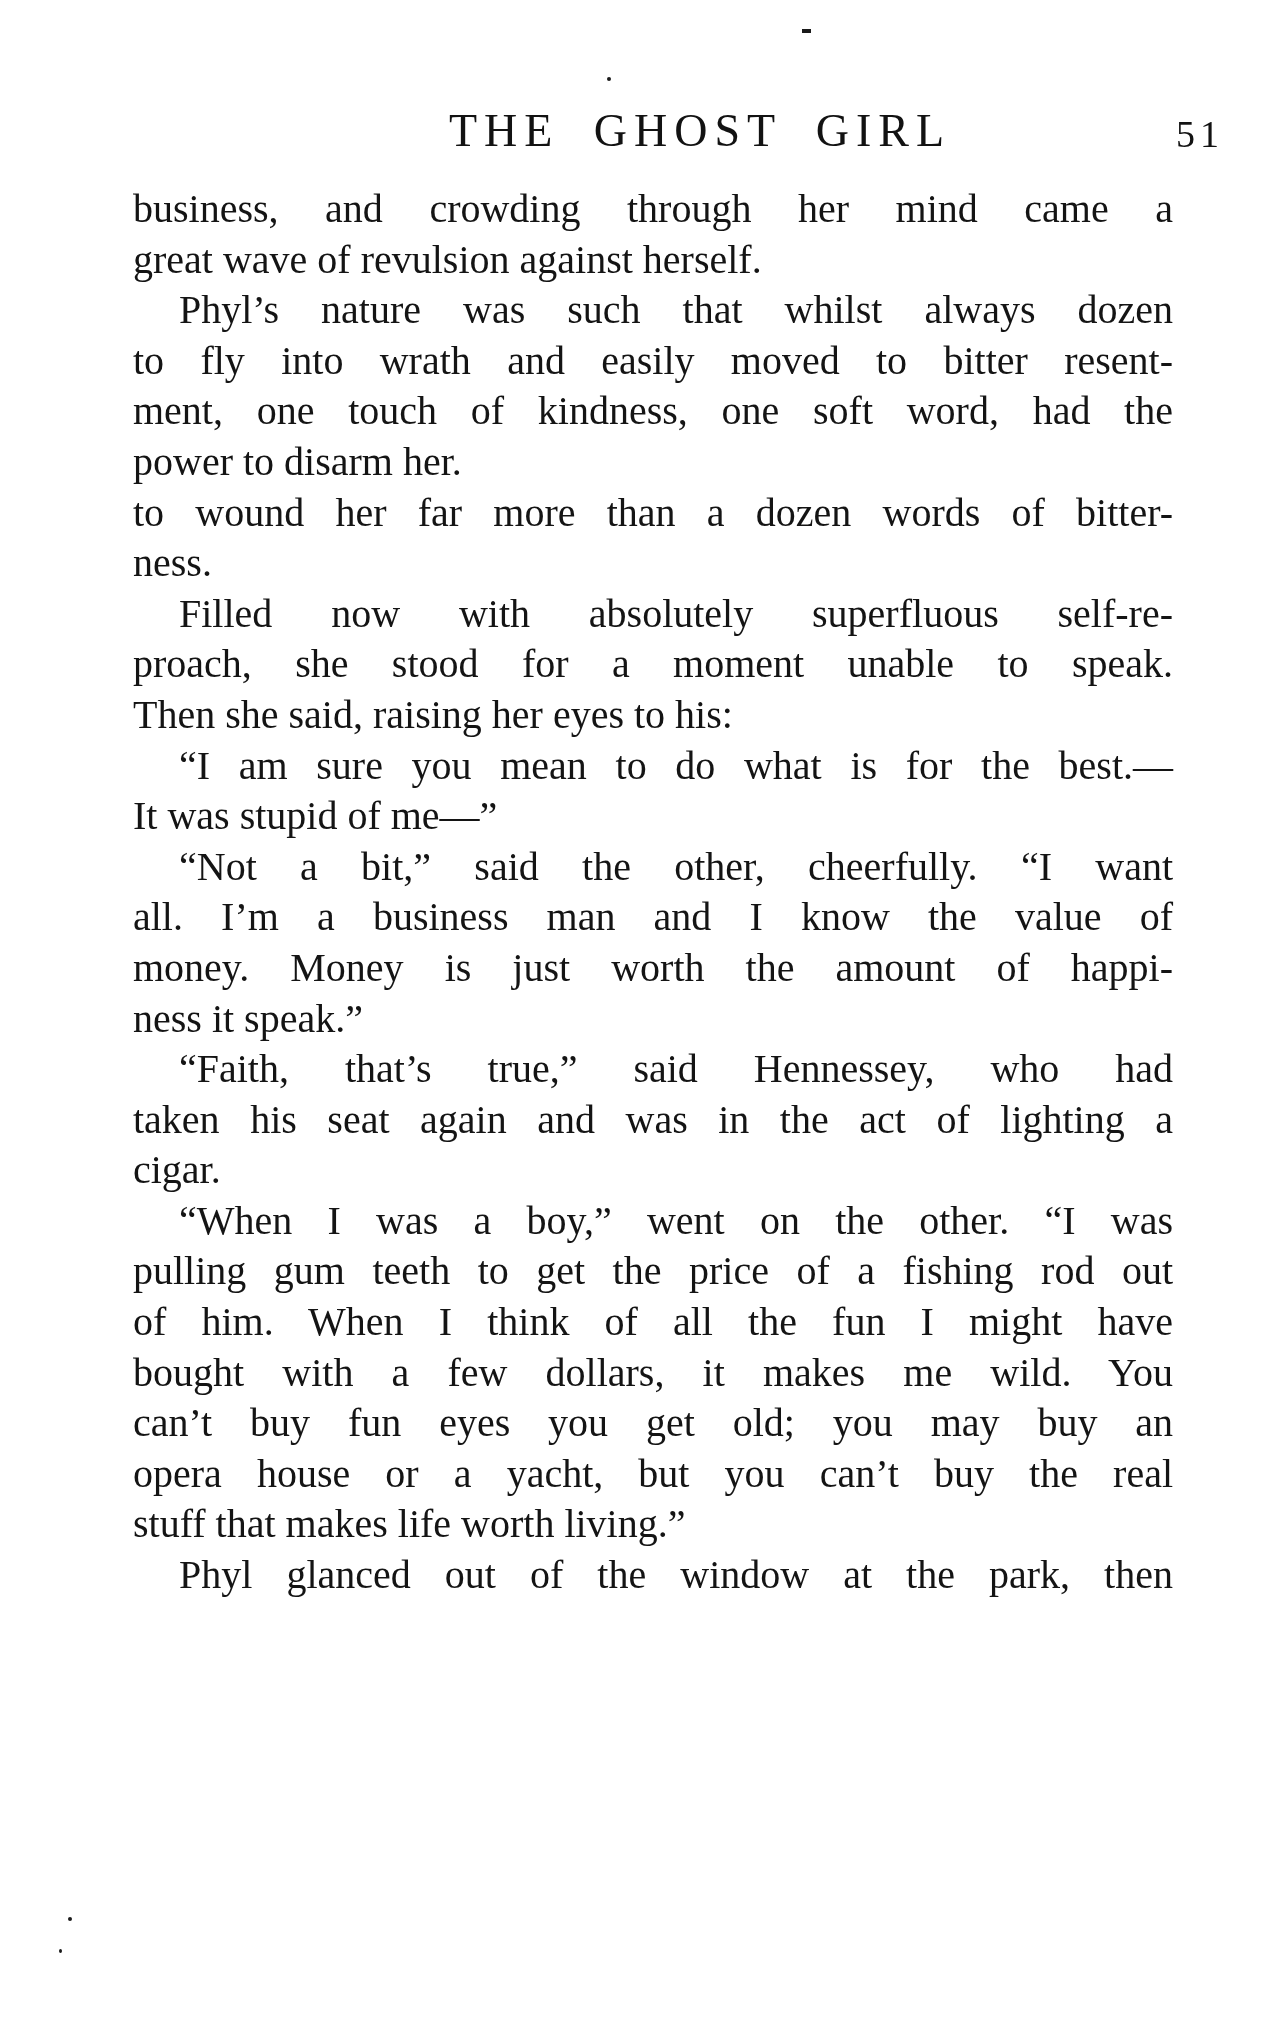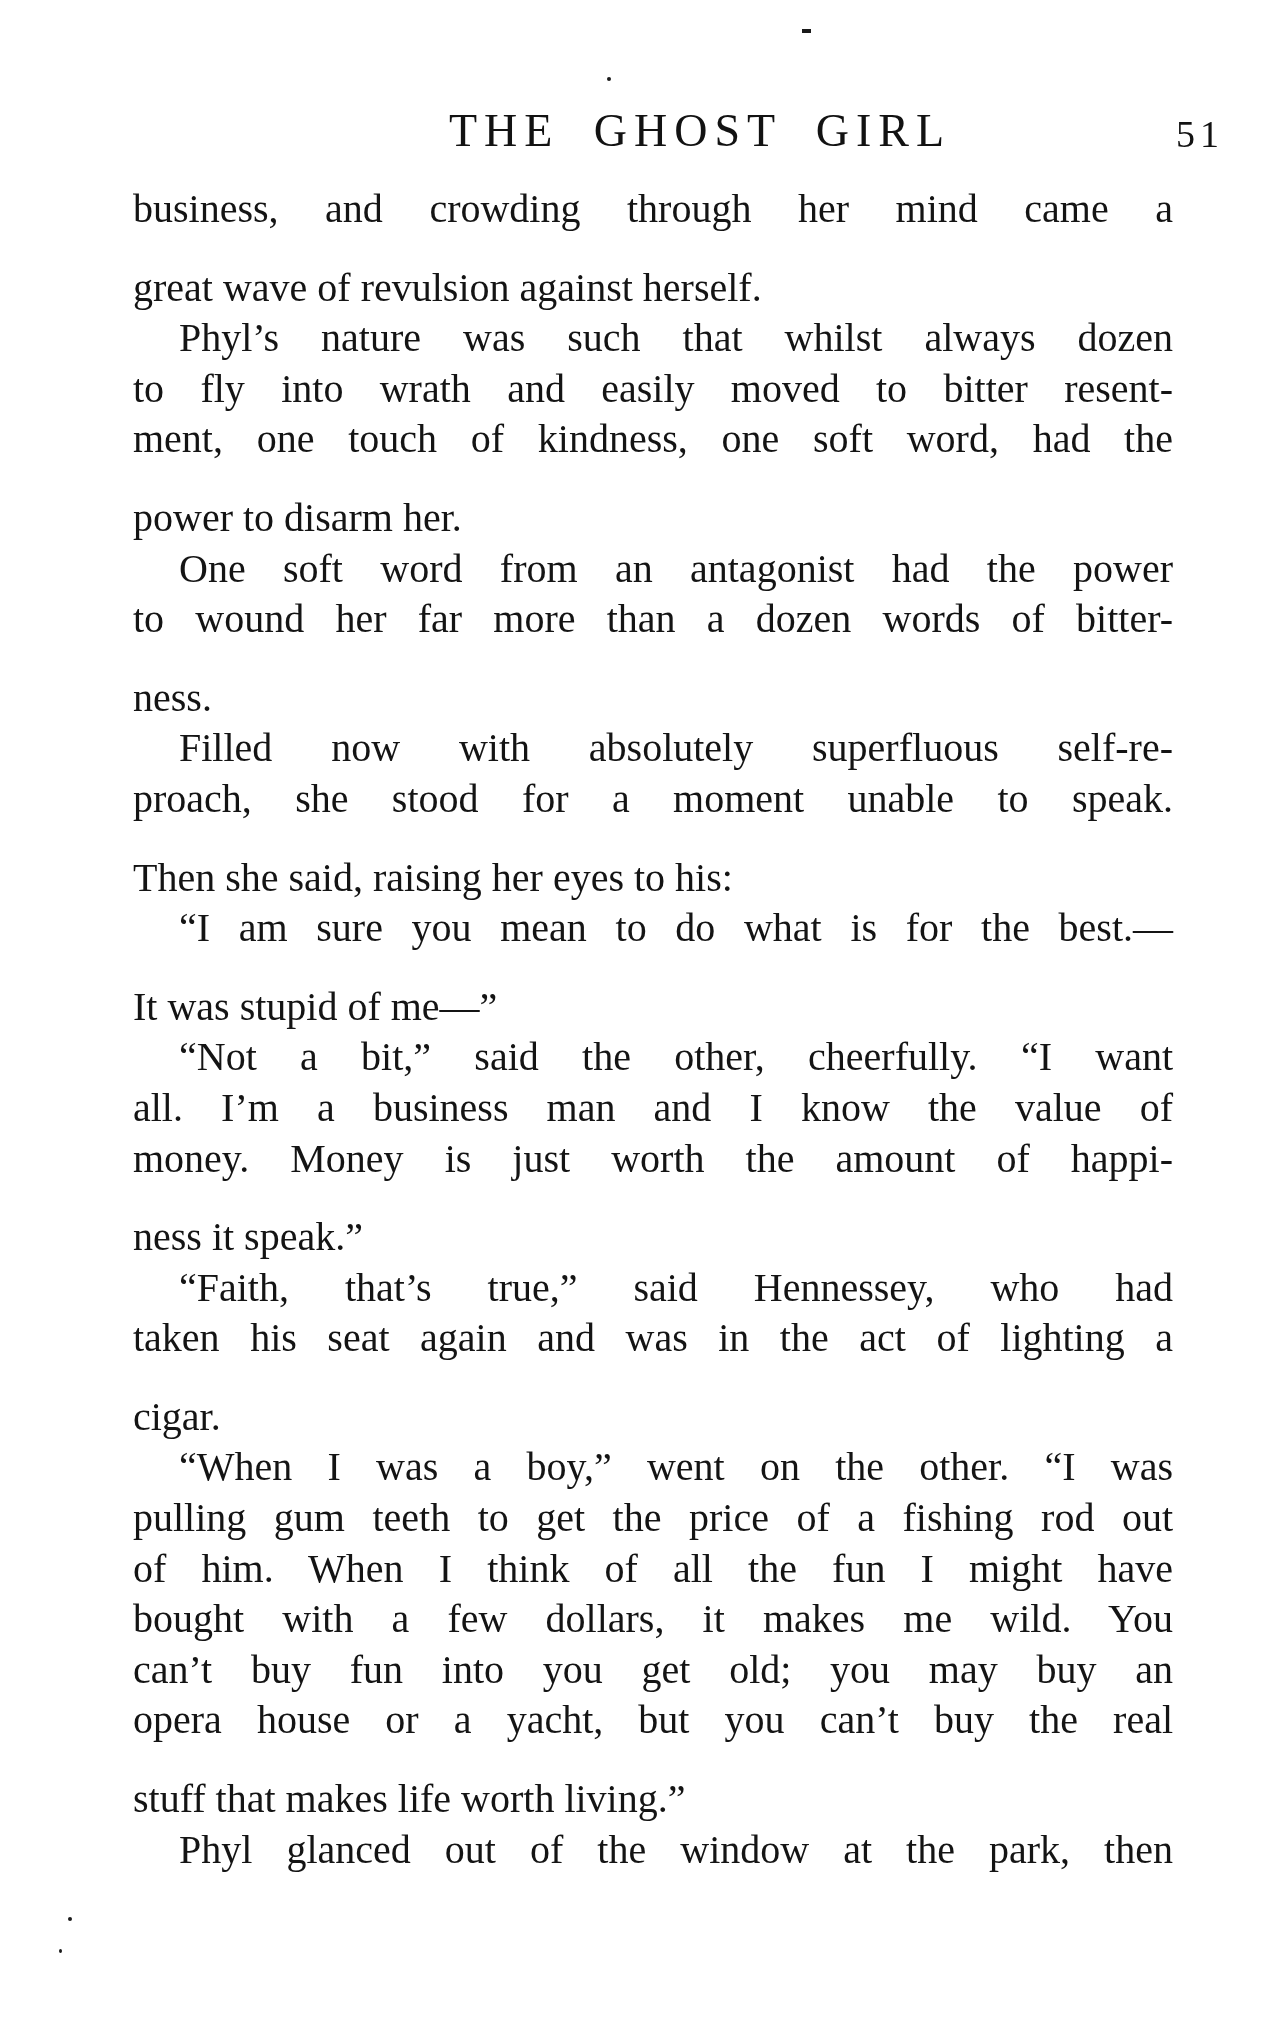--- a/index.html
+++ b/index.html
@@ -48,21 +48,20 @@
     height: 50.6px;
     text-align: justify;
     text-align-last: justify;
     white-space: normal;
   }
   .line.indent {
     padding-left: 46px;
   }
   .line.last {
     text-align-last: left;
-    margin-top: 28px;
   }
   .speck {
     position: absolute;
     background: #1a1a1a;
   }
   .speck.dash-1 { left: 802px; top: 29px; width: 9px; height: 4px; }
   .speck.dot-1  { left: 607px; top: 77px; width: 4px; height: 4px; border-radius: 50%; }
   .speck.dot-2  { left: 68px;  top: 1917px; width: 4px; height: 4px; border-radius: 50%; }
   .speck.dot-3  { left: 59px;  top: 1949px; width: 3px; height: 4px; border-radius: 50%; }
 </style>
@@ -79,38 +78,37 @@
   <div class="running-header">THE GHOST GIRL</div>
   <div class="page-number">51</div>
 
   <div class="body-text">
     <div class="line">business, and crowding through her mind came a</div>
     <div class="line last">great wave of revulsion against herself.</div>
     <div class="line indent">Phyl’s nature was such that whilst always dozen</div>
     <div class="line">to fly into wrath and easily moved to bitter resent-</div>
     <div class="line">ment, one touch of kindness, one soft word, had the</div>
     <div class="line last">power to disarm her.</div>
-    <div class="line indent">One soft word from an antagonist had the power</div>
     <div class="line">to wound her far more than a dozen words of bitter-</div>
     <div class="line last">ness.</div>
     <div class="line indent">Filled now with absolutely superfluous self-re-</div>
     <div class="line">proach, she stood for a moment unable to speak.</div>
     <div class="line last">Then she said, raising her eyes to his:</div>
     <div class="line indent">“I am sure you mean to do what is for the best.—</div>
     <div class="line last">It was stupid of me—”</div>
     <div class="line indent">“Not a bit,” said the other, cheerfully. “I want</div>
     <div class="line">all. I’m a business man and I know the value of</div>
     <div class="line">money. Money is just worth the amount of happi-</div>
     <div class="line last">ness it speak.”</div>
     <div class="line indent">“Faith, that’s true,” said Hennessey, who had</div>
     <div class="line">taken his seat again and was in the act of lighting a</div>
     <div class="line last">cigar.</div>
     <div class="line indent">“When I was a boy,” went on the other. “I was</div>
     <div class="line">pulling gum teeth to get the price of a fishing rod out</div>
     <div class="line">of him. When I think of all the fun I might have</div>
     <div class="line">bought with a few dollars, it makes me wild. You</div>
-    <div class="line">can’t buy fun into you get old; you may buy an</div>
+    <div class="line">can’t buy fun eyes you get old; you may buy an</div>
     <div class="line">opera house or a yacht, but you can’t buy the real</div>
     <div class="line last">stuff that makes life worth living.”</div>
     <div class="line indent">Phyl glanced out of the window at the park, then</div>
   </div>
 
 </div>
 
 </body></html>

